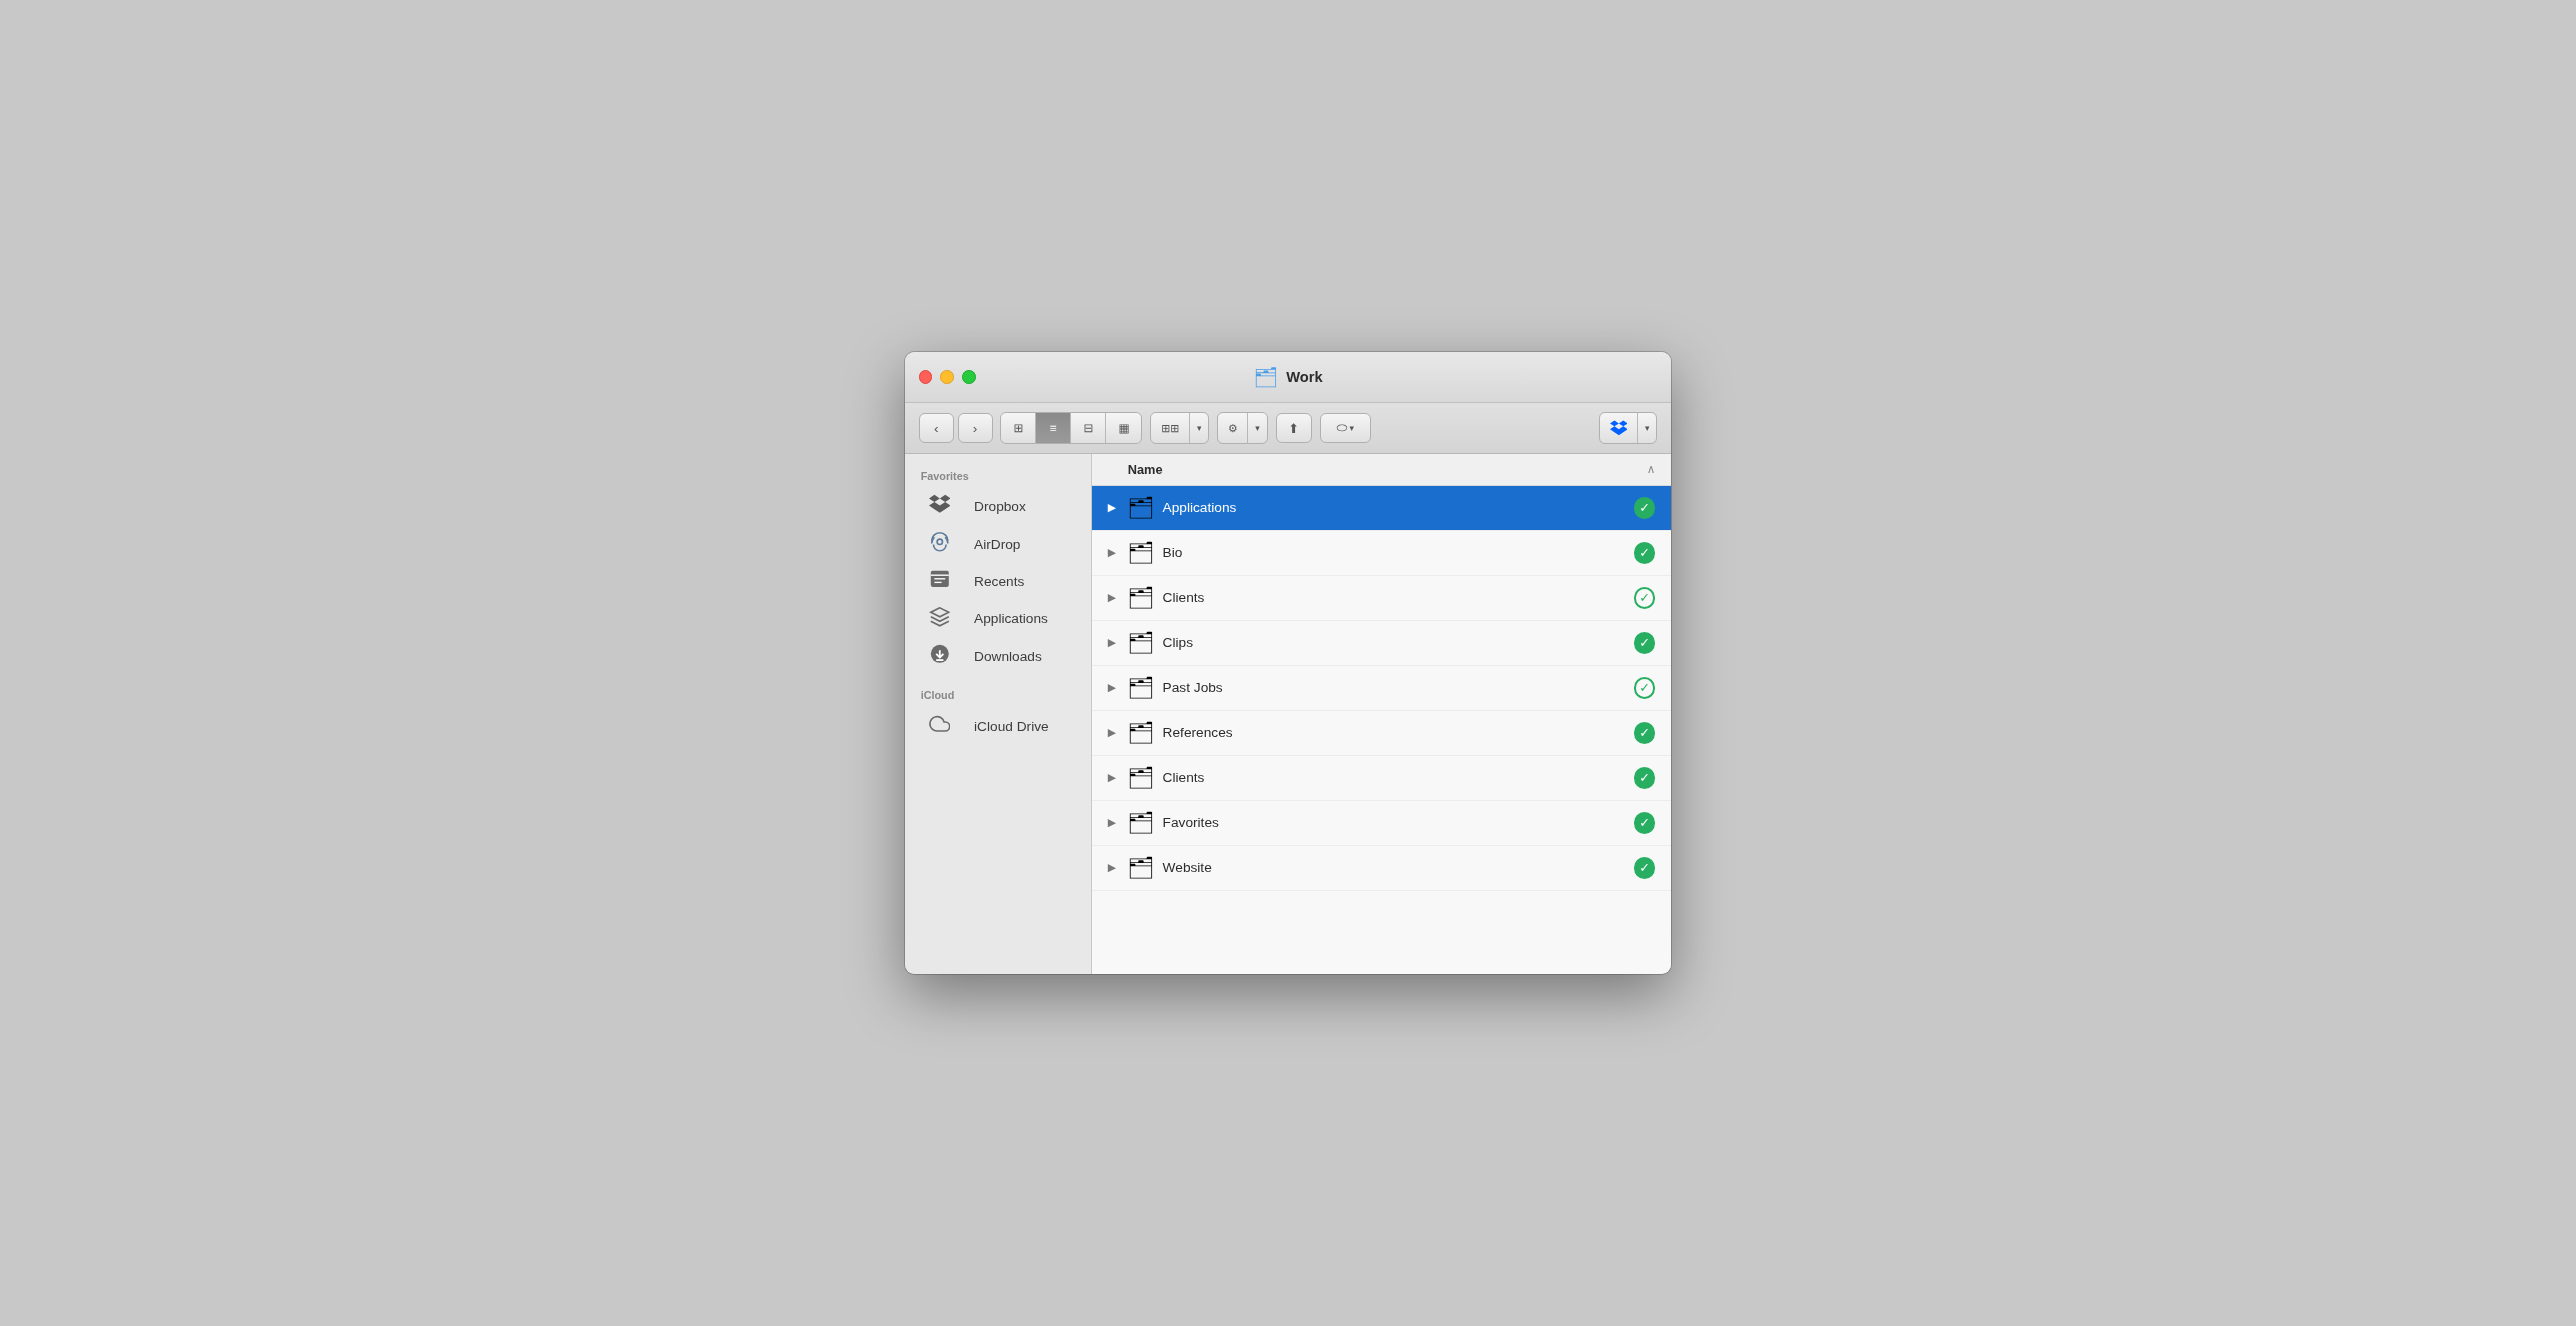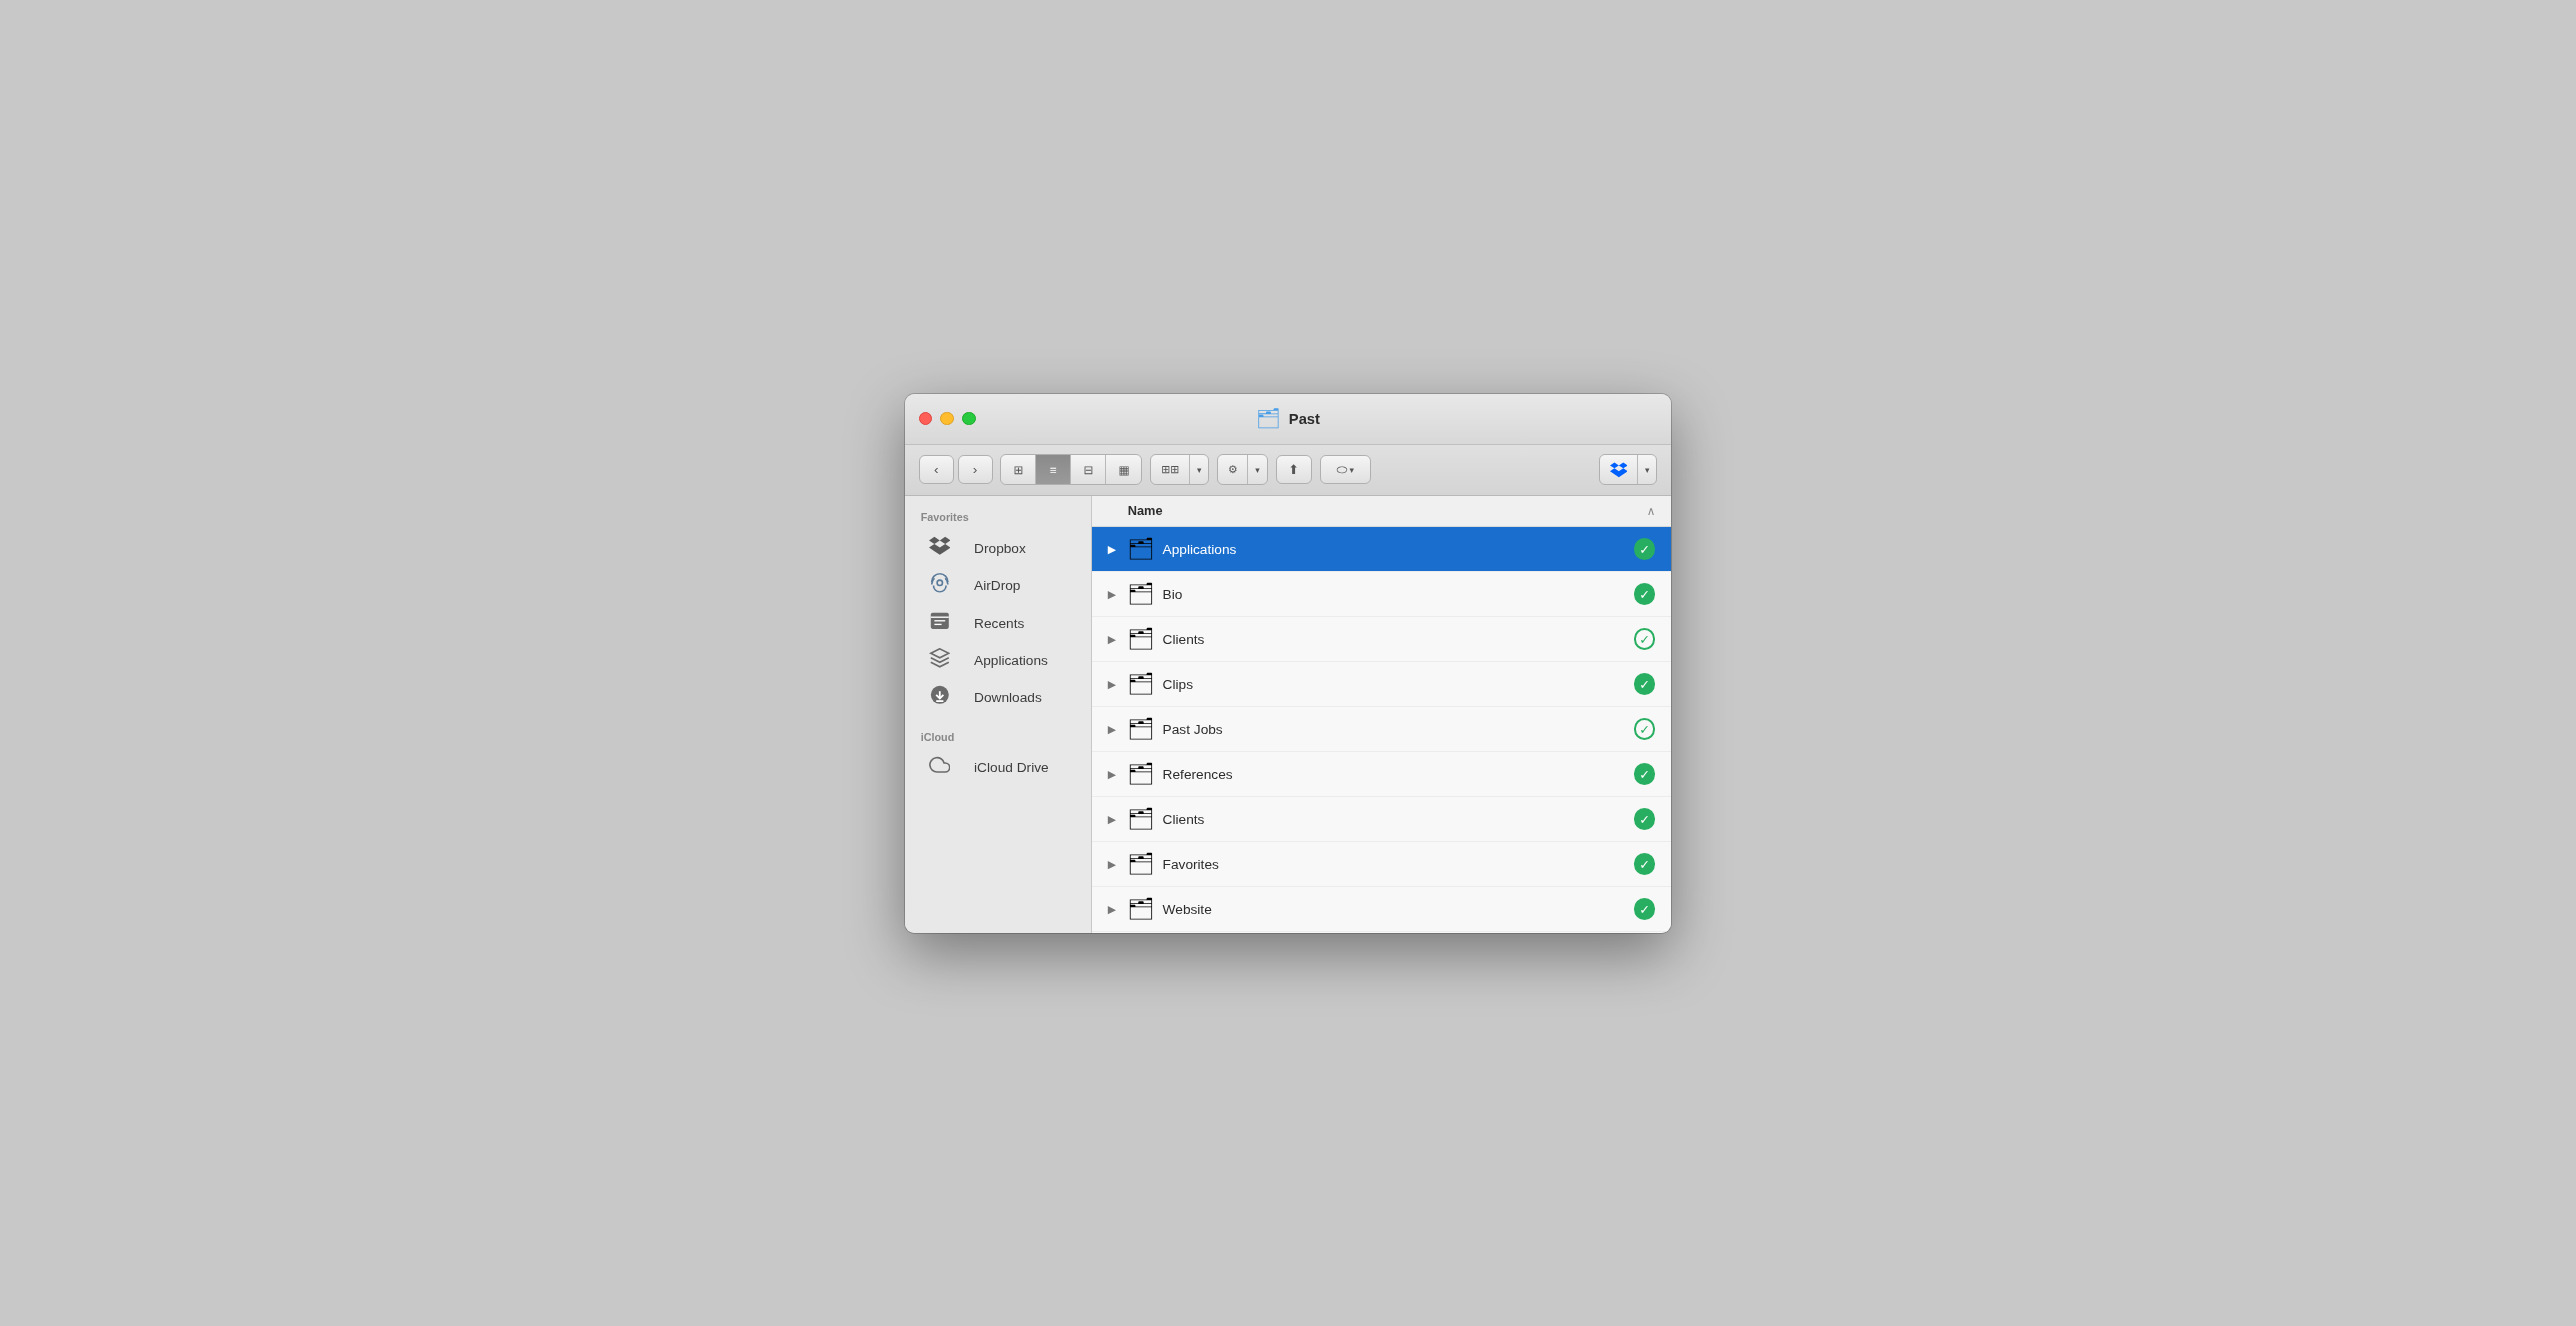--- a/index.html
+++ b/index.html
@@ -180,21 +180,21 @@
       border-right: 1px solid #b8b8b8;
       font-size: 15.7px;
     }
     .tb-dropbox-group .tb-arrow {
       padding: 0 6.9px;
       font-size: 8.8px;
     }
     
     .main-content {
       display: flex;
-      height: 437px;
+      height: 520px;
     }
     
     .sidebar {
       width: 187px;
       background: #e8e8e8;
       border-right: 1px solid #c8c8c8;
       padding: 15.7px 0;
       overflow-y: auto;
     }
     .sidebar-section-label {
@@ -313,21 +313,21 @@
 <div class="window">
 
   <div class="titlebar">
     <div class="traffic-lights">
       <div class="traffic-light tl-close"></div>
       <div class="traffic-light tl-minimize"></div>
       <div class="traffic-light tl-maximize"></div>
     </div>
     <div class="titlebar-center">
       <span class="title-folder-icon">🗂</span>
-      <span class="title-text">Past</span>
+      <span class="title-text">Work</span>
     </div>
   </div>
 
   <div class="toolbar">
     <div class="toolbar-nav">
       <div class="tb-btn">
         <span>‹</span>
       </div>
       <div class="tb-btn">
         <span>›</span>

